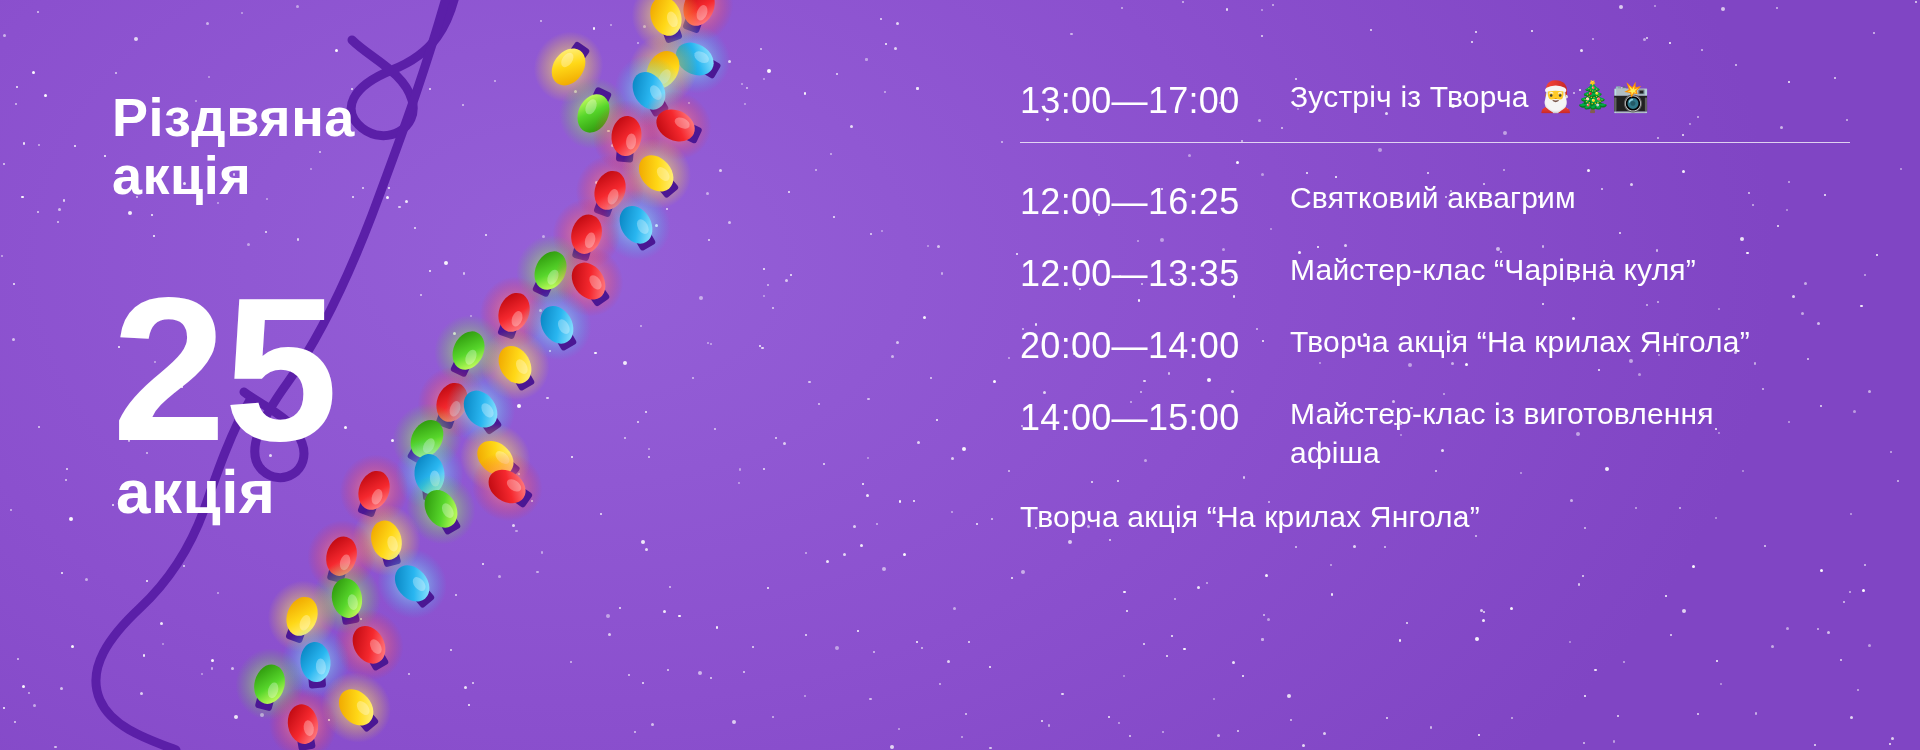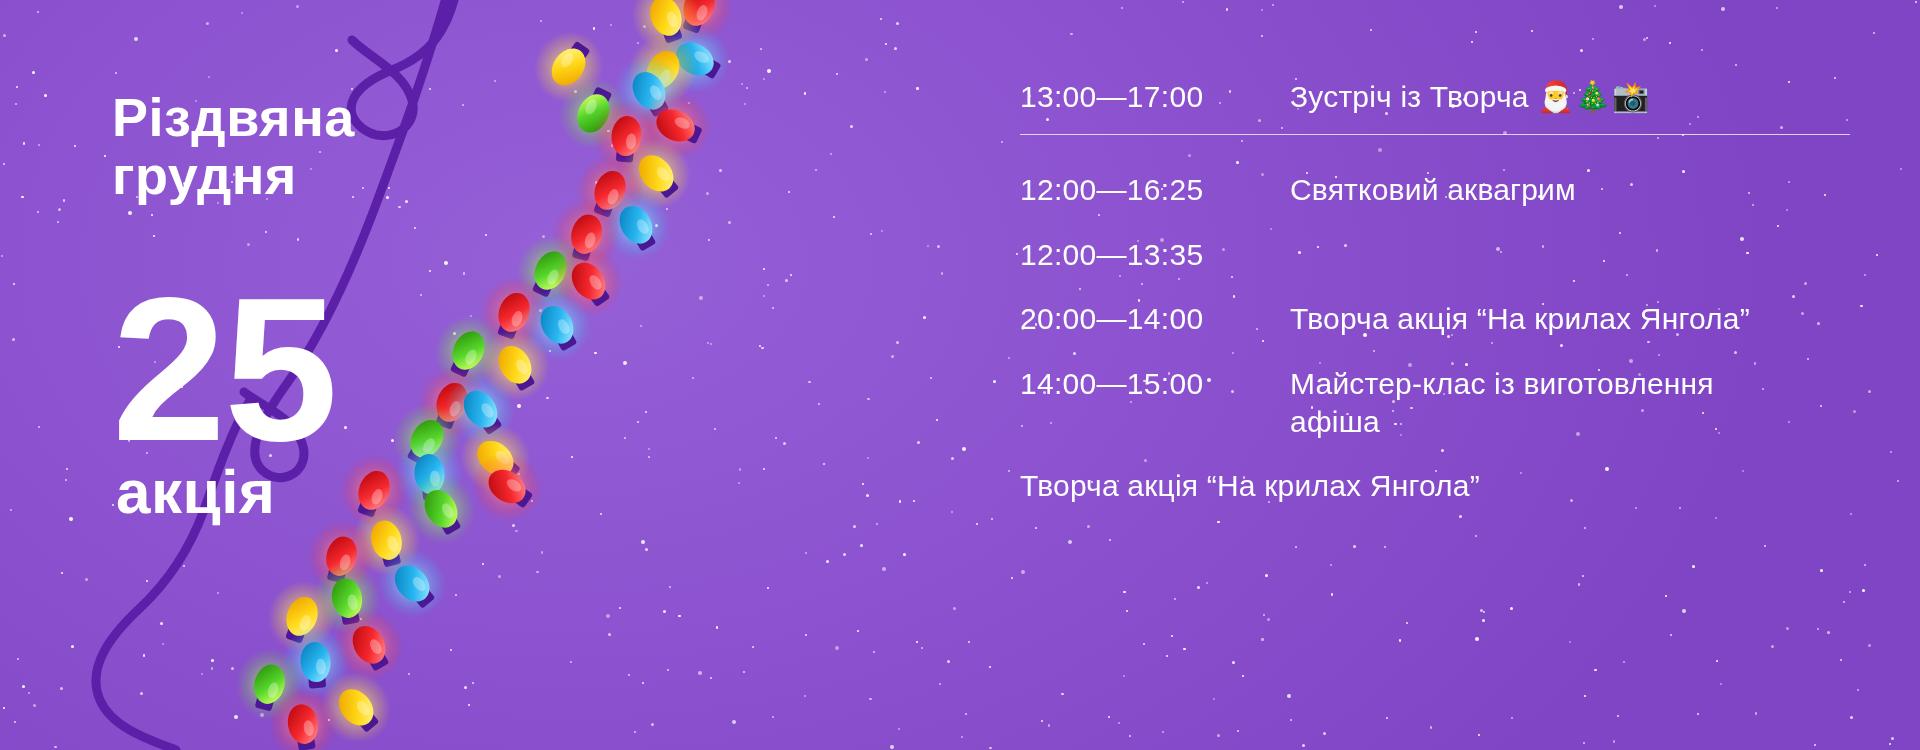--- a/index.html
+++ b/index.html
@@ -47,21 +47,21 @@
   #schedule{
     position:absolute;left:1020px;top:78px;width:830px;z-index:6;color:#FFFFFF;
   }
   .sched-row{
     display:flex;align-items:flex-start;
     margin-bottom:26px;
   }
   .sched-row.first{margin-bottom:0;}
   .sched-time{
     flex:0 0 270px;
-    font-size:30px;line-height:1.28;font-weight:400;letter-spacing:0.3px;
+    font-size:36px;line-height:1.28;font-weight:400;letter-spacing:0.3px;
     white-space:nowrap;
   }
   .sched-title{
     flex:1 1 auto;
     font-size:30px;line-height:1.28;font-weight:400;letter-spacing:0.2px;
     max-width:490px;
   }
   #divider{
     height:1px;background:rgba(255,255,255,0.75);
     margin:18px 0 36px 0;width:830px;
@@ -918,21 +918,21 @@
           <ellipse cx="0" cy="6" rx="34" ry="36" fill="url(#gloR)"></ellipse>
           <rect x="-8.5" y="-20" width="17" height="15" rx="3" fill="#4B1794"></rect>
           <ellipse cx="0" cy="6" rx="15" ry="20" fill="url(#bulbR)"></ellipse>
           <ellipse cx="-5" cy="1" rx="5" ry="8" fill="#FFFFFF" opacity="0.30"></ellipse>
         </g>
       </g>
   </svg>
 
   <div id="left-block">
     <h1 id="title">Різдвяна
-грудня</h1>
+акція</h1>
     <div id="date-wrap">
       <div id="date-number">25</div>
       <div id="date-month">акція</div>
     </div>
   </div>
 
   <div id="schedule">
 
     <div class="sched-row first">
       <div class="sched-time">13:00—17:00</div>
@@ -941,20 +941,21 @@
 
     <div id="divider"></div>
 
     <div class="sched-row">
       <div class="sched-time">12:00—16:25</div>
       <div class="sched-title">Святковий аквагрим</div>
     </div>
 
     <div class="sched-row">
       <div class="sched-time">12:00—13:35</div>
+      <div class="sched-title">Майстер-клас “Чарівна куля”</div>
     </div>
 
     <div class="sched-row">
       <div class="sched-time">20:00—14:00</div>
       <div class="sched-title">Творча акція “На крилах Янгола”</div>
     </div>
 
     <div class="sched-row">
       <div class="sched-time">14:00—15:00</div>
       <div class="sched-title">Майстер-клас із виготовлення афіша</div>

